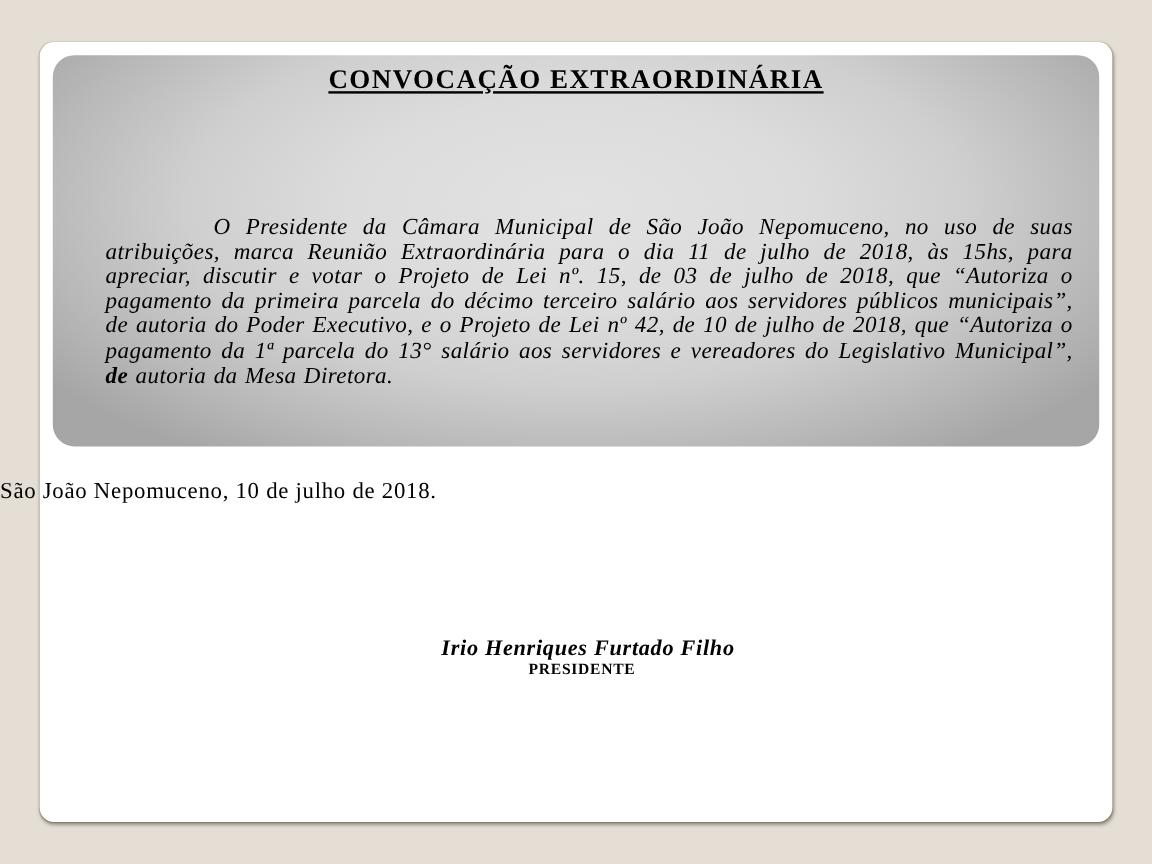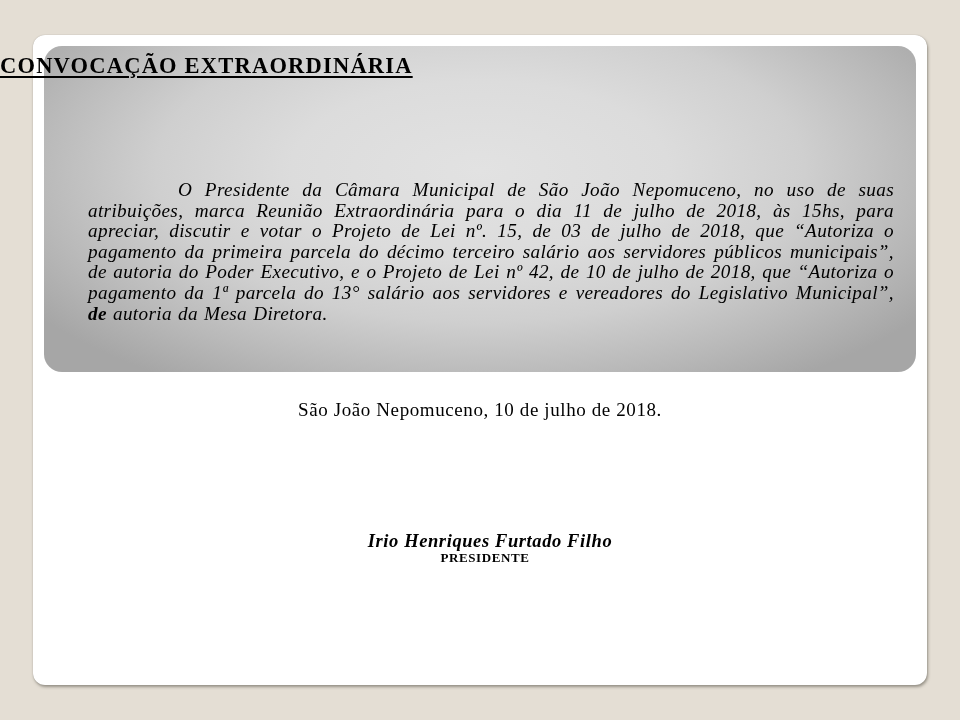--- a/index.html
+++ b/index.html
@@ -31,21 +31,21 @@
       width: 872px;
       height: 326px;
       border-radius: 18px;
       background: radial-gradient(ellipse 62% 78% at 50% 38%, #e2e2e2 0%, #dcdcdc 35%, #cfcfcf 60%, #b9b9b9 82%, #a6a6a6 100%);
     }
     .doc-title {
       position: absolute;
       left: 0;
       top: 52px;
       width: 960px;
-      text-align: left;
+      text-align: center;
       font-size: 22.5px;
       font-weight: bold;
       letter-spacing: 1.2px;
       color: #000;
       line-height: 28px;
     }
     .doc-title span {
       text-decoration: underline;
       text-decoration-thickness: 2px;
       text-underline-offset: 3px;
@@ -69,21 +69,21 @@
       width: 90px;
     }
     .body-text b {
       font-weight: bold;
     }
     .place-date {
       position: absolute;
       left: 0;
       top: 398px;
       width: 960px;
-      text-align: center;
+      text-align: left;
       font-size: 19px;
       letter-spacing: 0.6px;
       color: #000;
       line-height: 24px;
     }
     .signature {
       position: absolute;
       left: 0;
       top: 530px;
       width: 980px;

